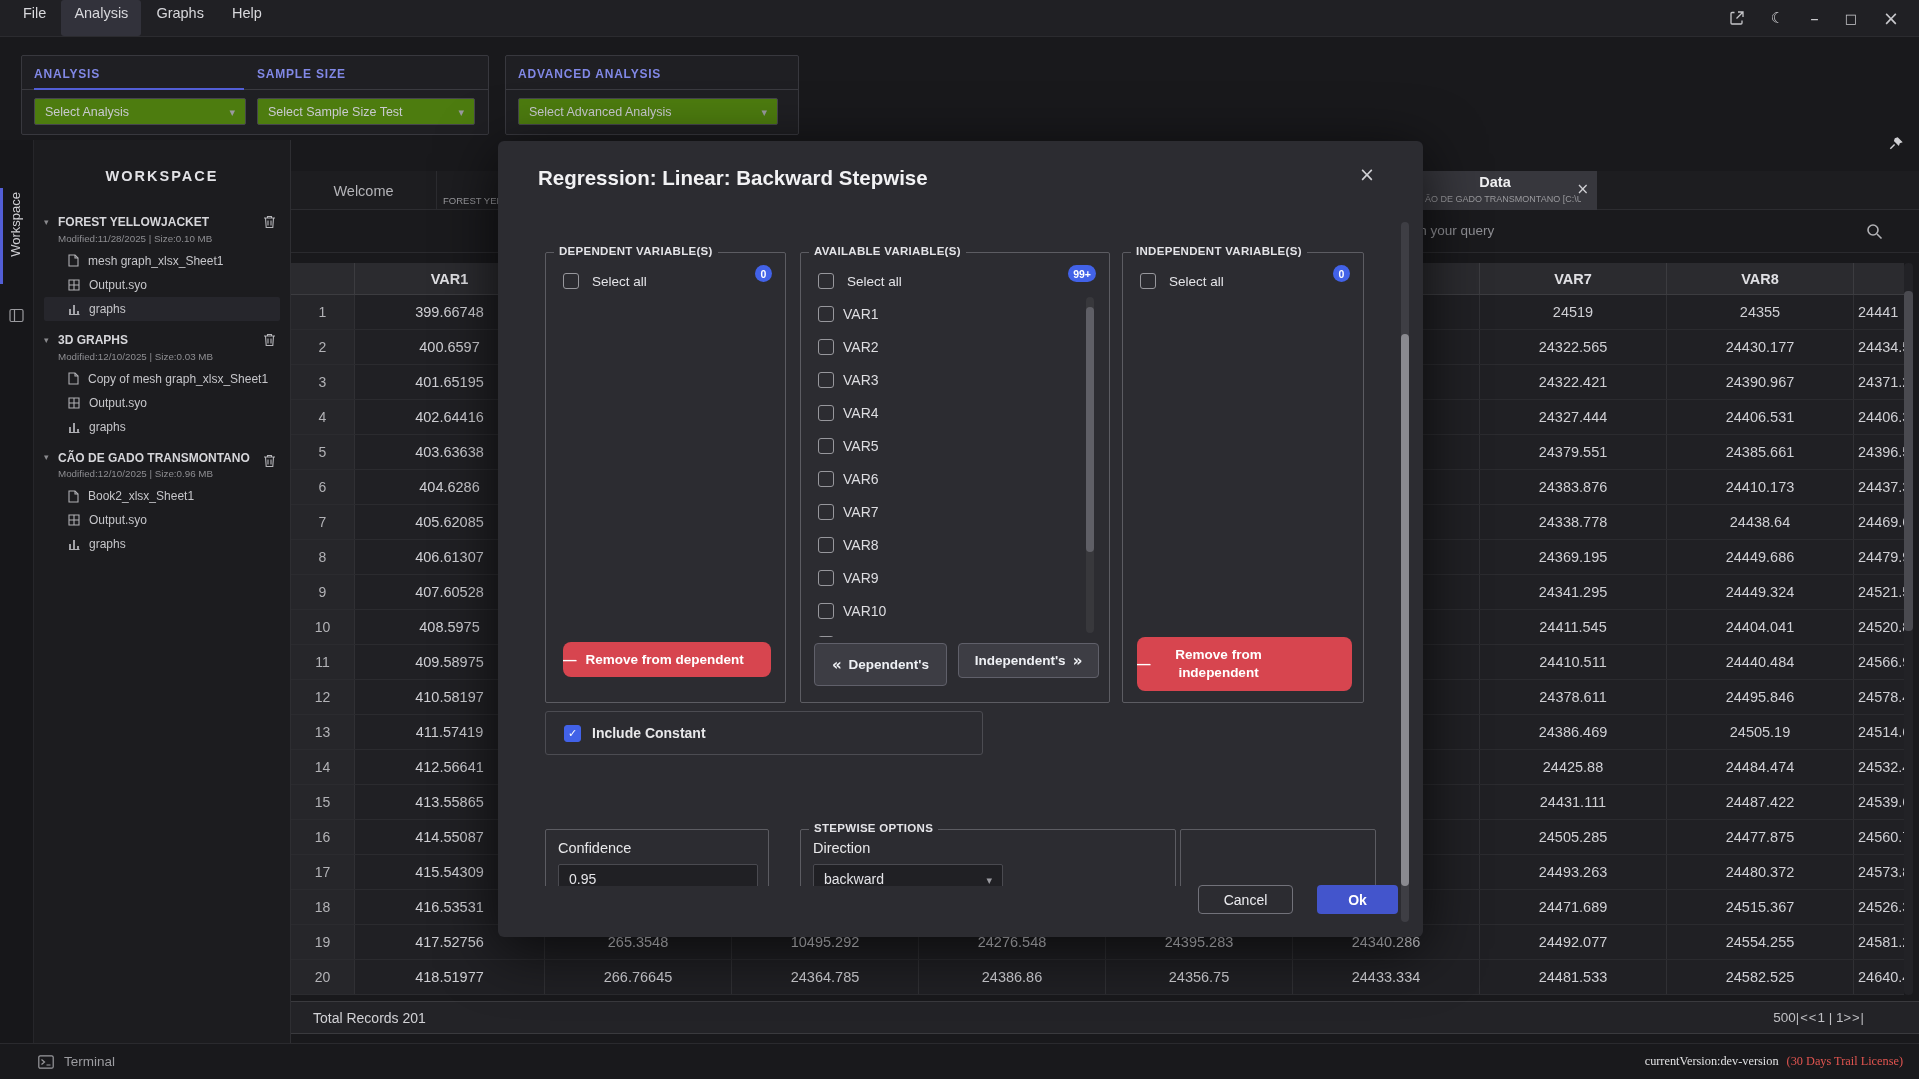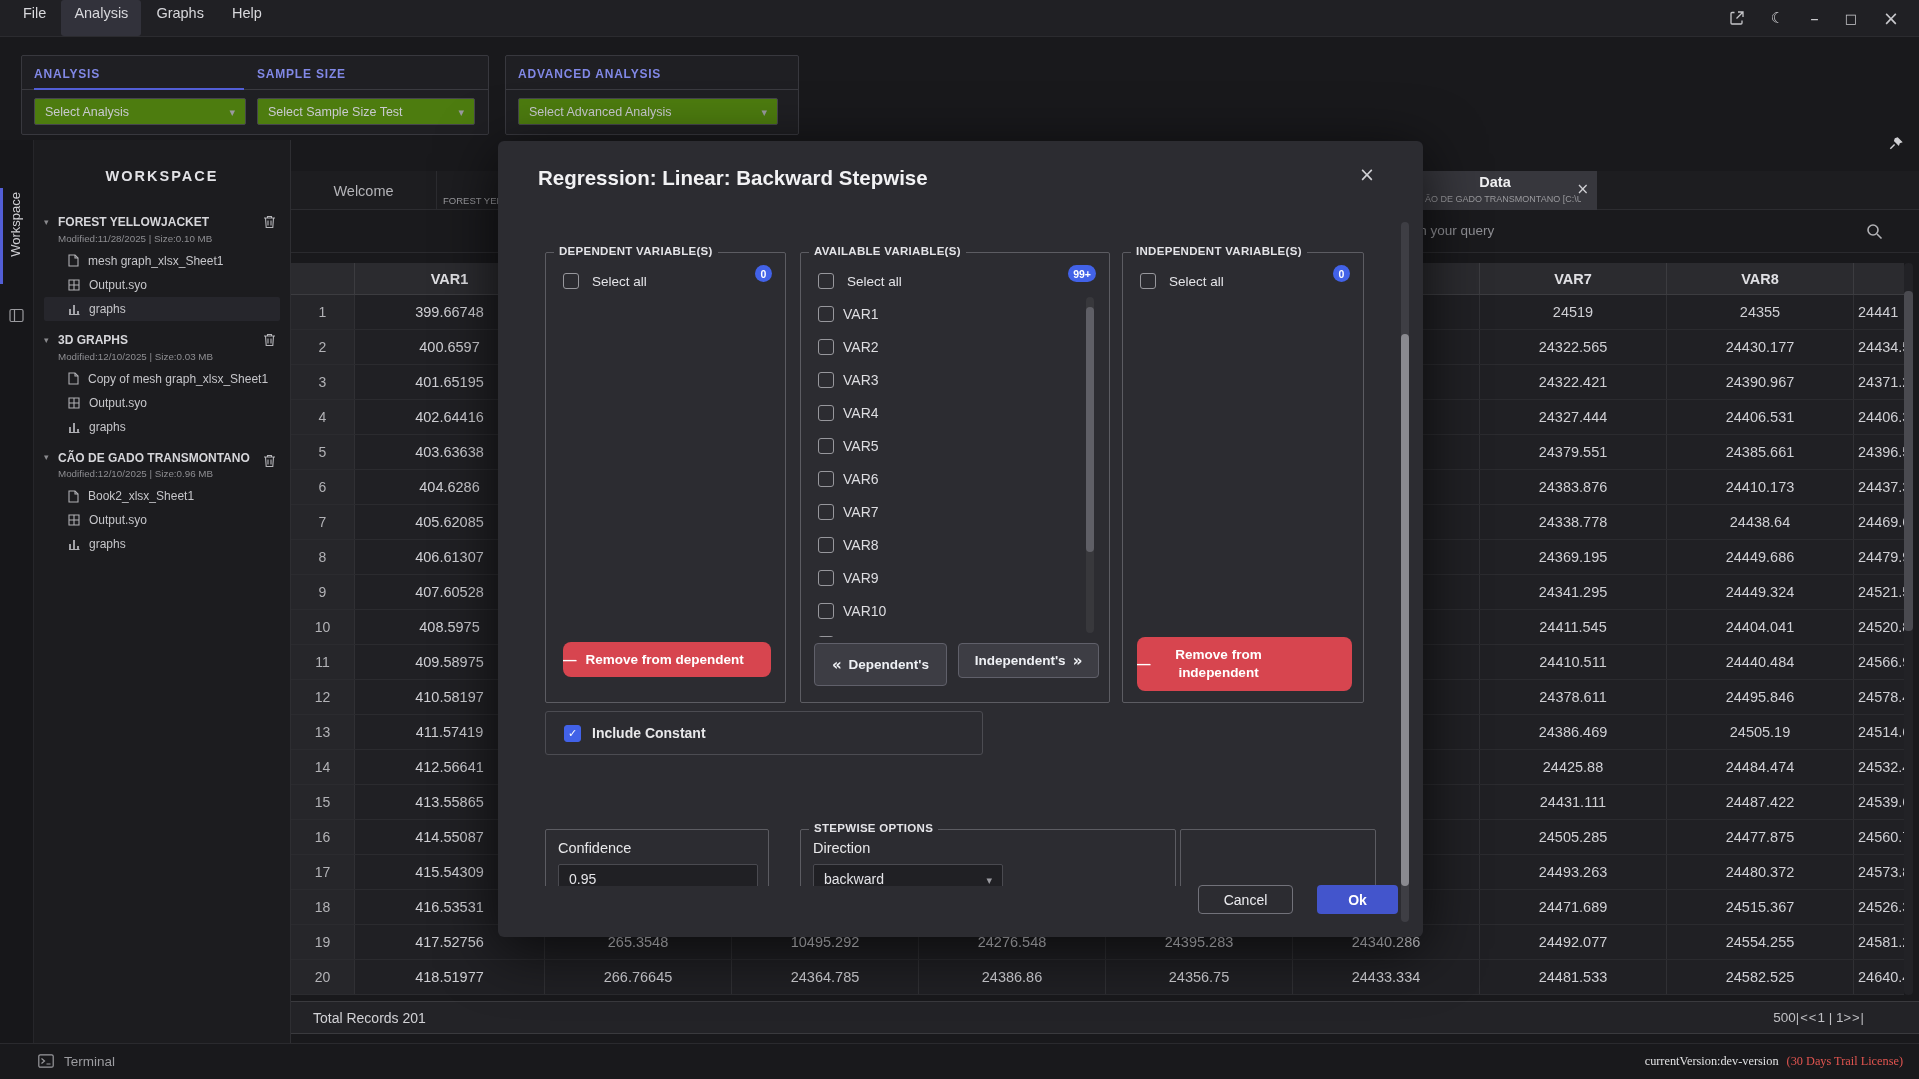--- a/index.html
+++ b/index.html
@@ -69,21 +69,21 @@
 
 #bottombar{position:absolute;left:291px;top:1001px;width:1628px;height:33px;background:#232327;border-top:1px solid #3a3a3e;border-bottom:1px solid #3a3a3e;display:flex;align-items:center}
 #total-records{margin-left:22px;font-size:14px;color:#d2d2d6}
 #pagination{margin-left:auto;display:flex;align-items:center;padding-right:54px;font-size:13.5px;color:#c0c0c4}
 .pg{font-size:13px;color:#bcbcc0;letter-spacing:1px}
 .pg-first::before{content:"|<"}
 .pg-prev::before{content:"<"}
 .pg-next::before{content:">"}
 .pg-last::before{content:">|"}
 #statusbar{position:absolute;left:0;top:1043px;width:1919px;height:36px;background:#19191c;border-top:1px solid #2a2a2e;display:flex;align-items:center}
-#statusbar .left{display:flex;align-items:flex-start;gap:10px;padding-left:38px;font-size:13.5px;color:#9c9ca0}
+#statusbar .left{display:flex;align-items:flex-end;gap:10px;padding-left:38px;font-size:13.5px;color:#9c9ca0}
 #statusbar .right{margin-left:auto;padding-right:16px;font-family:Liberation Serif, serif;font-size:12.3px;color:#e0e0e2;display:flex;gap:8px}
 #statusbar .lic{color:#e25550}
 
 .sb-track{position:absolute;border-radius:4px}
 .sb-thumb{position:absolute;left:0;width:100%;border-radius:4px}
 
 #modal{position:absolute;left:498px;top:141px;width:925px;height:796px;background:#2c2c31;border-radius:6px;box-shadow:0 12px 60px rgba(0,0,0,.7);z-index:40}
 #modal-title{position:absolute;left:40px;top:25px;font-size:20.5px;font-weight:700;color:#f2f2f4}
 #modal-close{position:absolute;left:856px;top:20px;width:26px;height:26px;display:flex;align-items:center;justify-content:center;color:#d2d2d6;font-size:19px}
 #modal-close::after{content:"×"}

